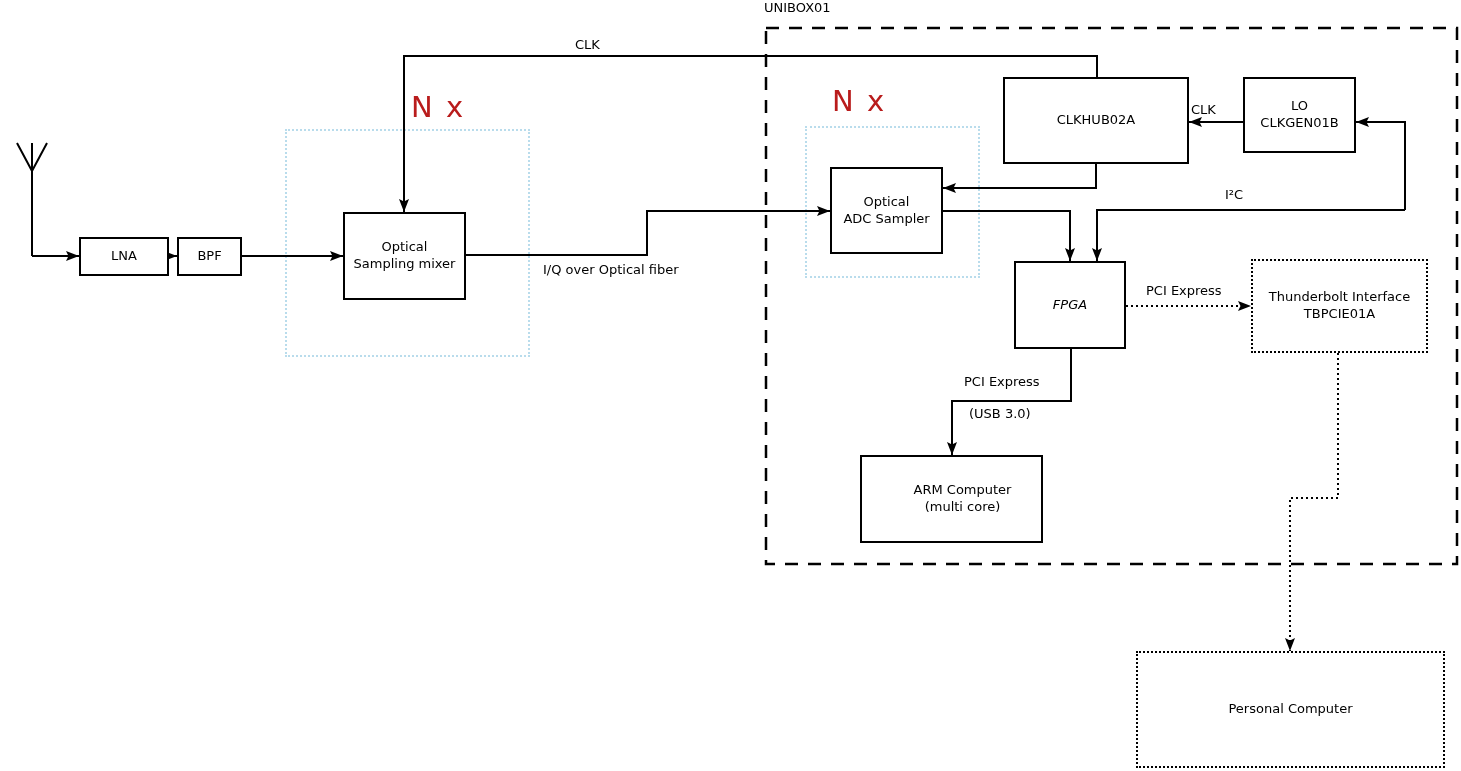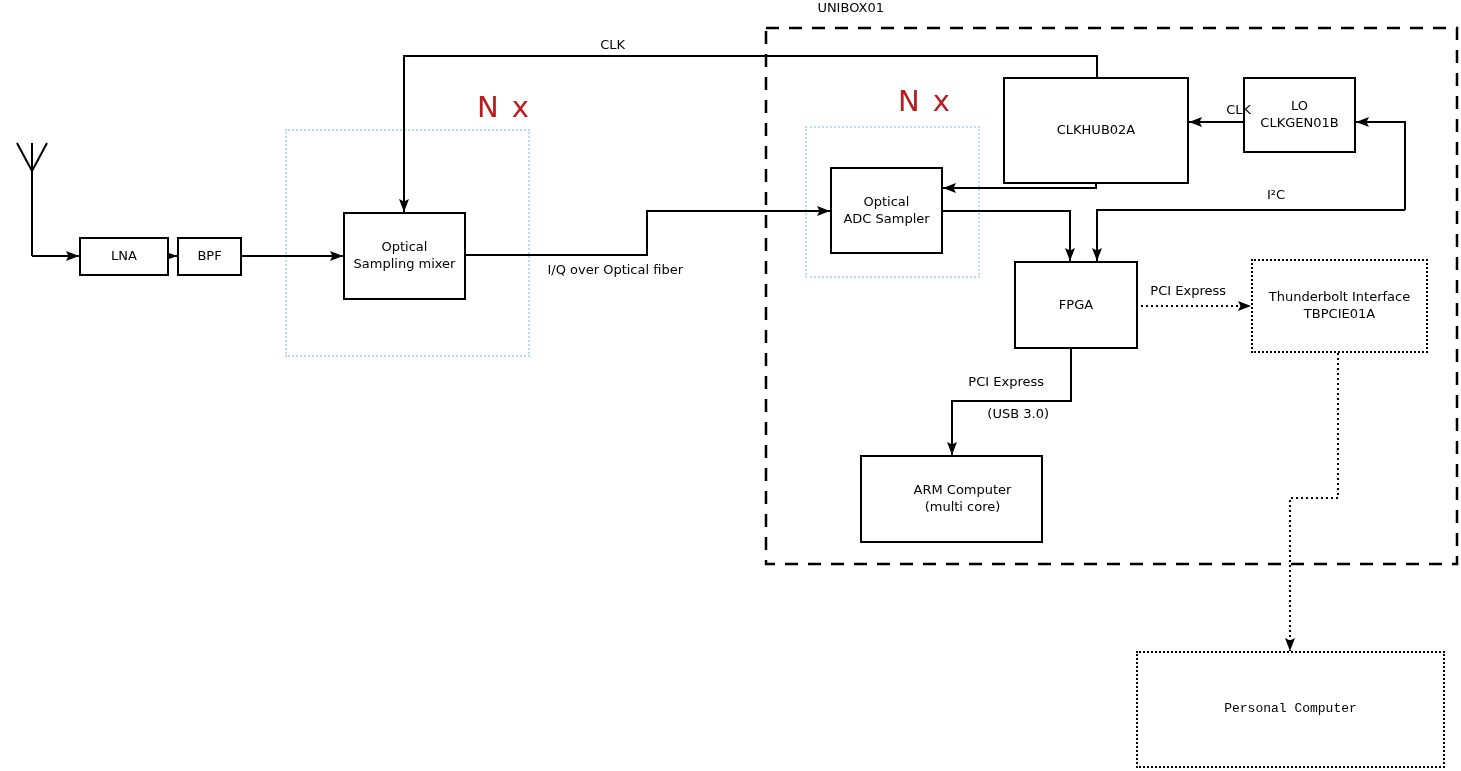--- a/index.html
+++ b/index.html
@@ -14,21 +14,21 @@
     background:transparent; z-index:1;
   }
   .node {
     position:absolute; box-sizing:border-box; border:2px solid #000;
     background:#fff; display:flex; align-items:center; justify-content:center;
     text-align:center; white-space:pre-line; font-size:13px; line-height:1.3;
     z-index:3;
   }
   .node.dotted { border:2.5px dotted #000; }
   .lbl {
-    position:absolute; font-size:13px; text-align:right; z-index:4;
+    position:absolute; font-size:13px; text-align:left; z-index:4;
     white-space:nowrap;
   }
   .nx { color:#b91c1c; font-size:29px; letter-spacing:2px; z-index:1; }
 </style>
 </head>
 <body>
 
 <div id="canvas">
 
   <div class="group-blue" style="left:285px; top:129px; width:245px; height:228px;"></div>
@@ -89,44 +89,44 @@
   <div class="node" style="left:343px; top:212px; width:123px; height:88px;">
     <span>Optical
 Sampling mixer</span>
   </div>
 
   <div class="node" style="left:830px; top:167px; width:113px; height:87px;">
     <span>Optical
 ADC Sampler</span>
   </div>
 
-  <div class="node" style="left:1003px; top:77px; width:186px; height:107px;">
+  <div class="node" style="left:1003px; top:77px; width:186px; height:87px;">
     <span>CLKHUB02A</span>
   </div>
 
   <div class="node" style="left:1243px; top:77px; width:113px; height:76px;">
     <span>LO
 CLKGEN01B</span>
   </div>
 
-  <div class="node" style="left:1014px; top:261px; width:124px; height:88px;">
+  <div class="node" style="left:1014px; top:261px; width:112px; height:88px;font-style:italic;">
     <span>FPGA</span>
   </div>
 
   <div class="node" style="left:860px; top:455px; width:183px; height:88px;padding-left:22px;">
     <span>ARM Computer
 (multi core)</span>
   </div>
 
   <div class="node dotted" style="left:1251px; top:259px; width:177px; height:94px;">
     <span>Thunderbolt Interface
 TBPCIE01A</span>
   </div>
 
-  <div class="node dotted" style="left:1136px; top:651px; width:309px; height:117px;font-family:Liberation Mono, monospace;">
+  <div class="node dotted" style="left:1136px; top:651px; width:309px; height:117px;">
     <span>Personal Computer</span>
   </div>
 
   <div class="lbl" style="left:764px; top:0px; width:120px;">UNIBOX01</div>
 
   <div class="lbl" style="left:575px; top:37px; width:50px;">CLK</div>
 
   <div class="lbl" style="left:543px; top:262px; width:140px;">I/Q over Optical fiber</div>
 
   <div class="lbl" style="left:1191px; top:102px; width:60px;">CLK</div>

